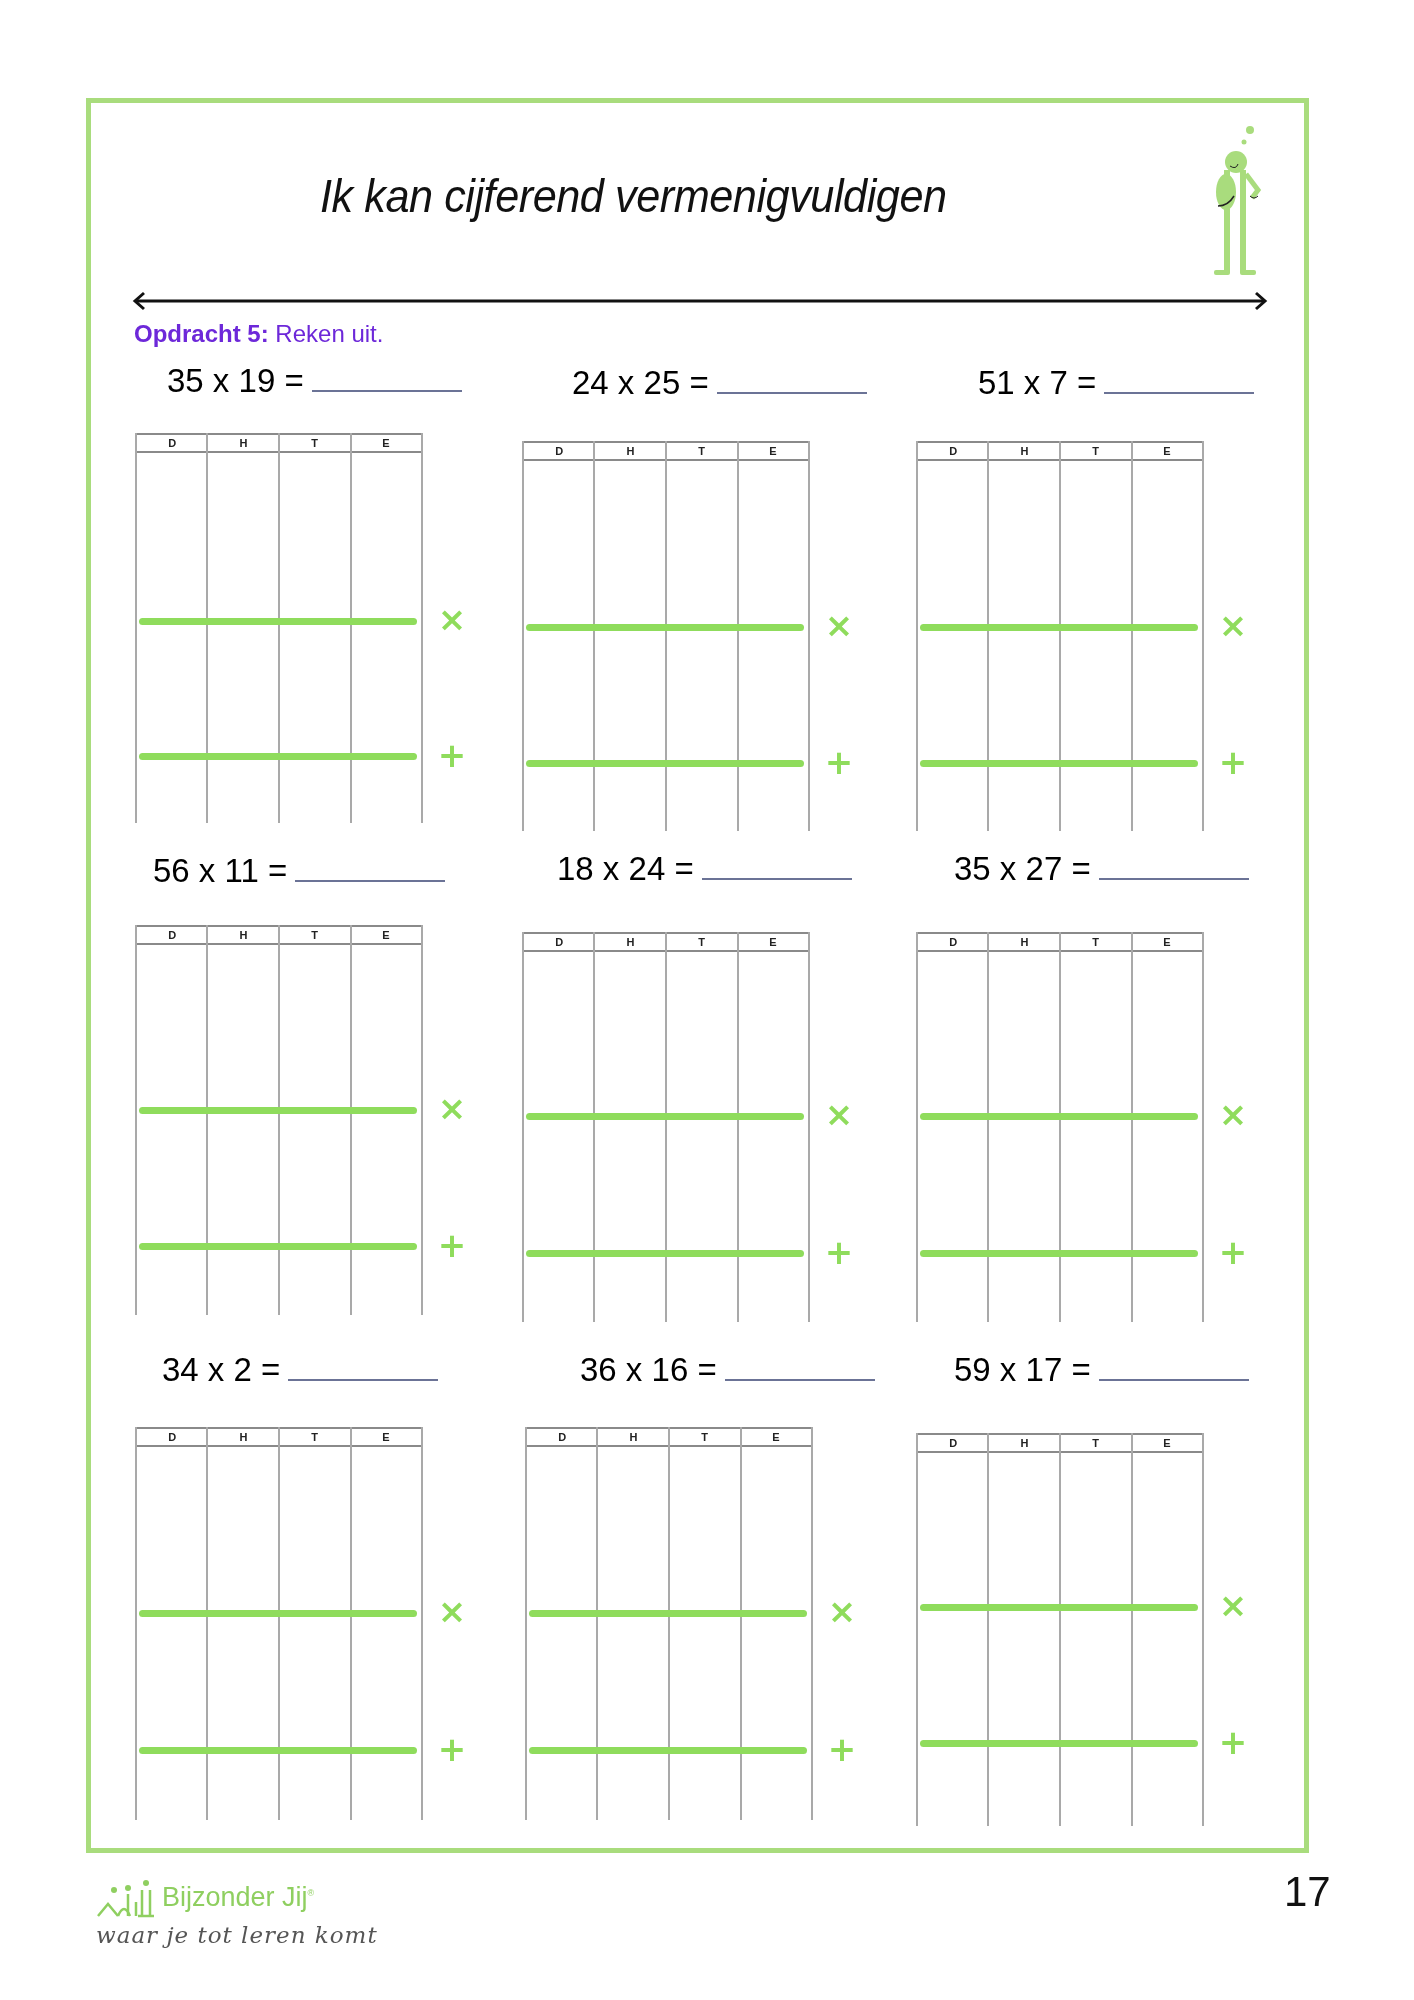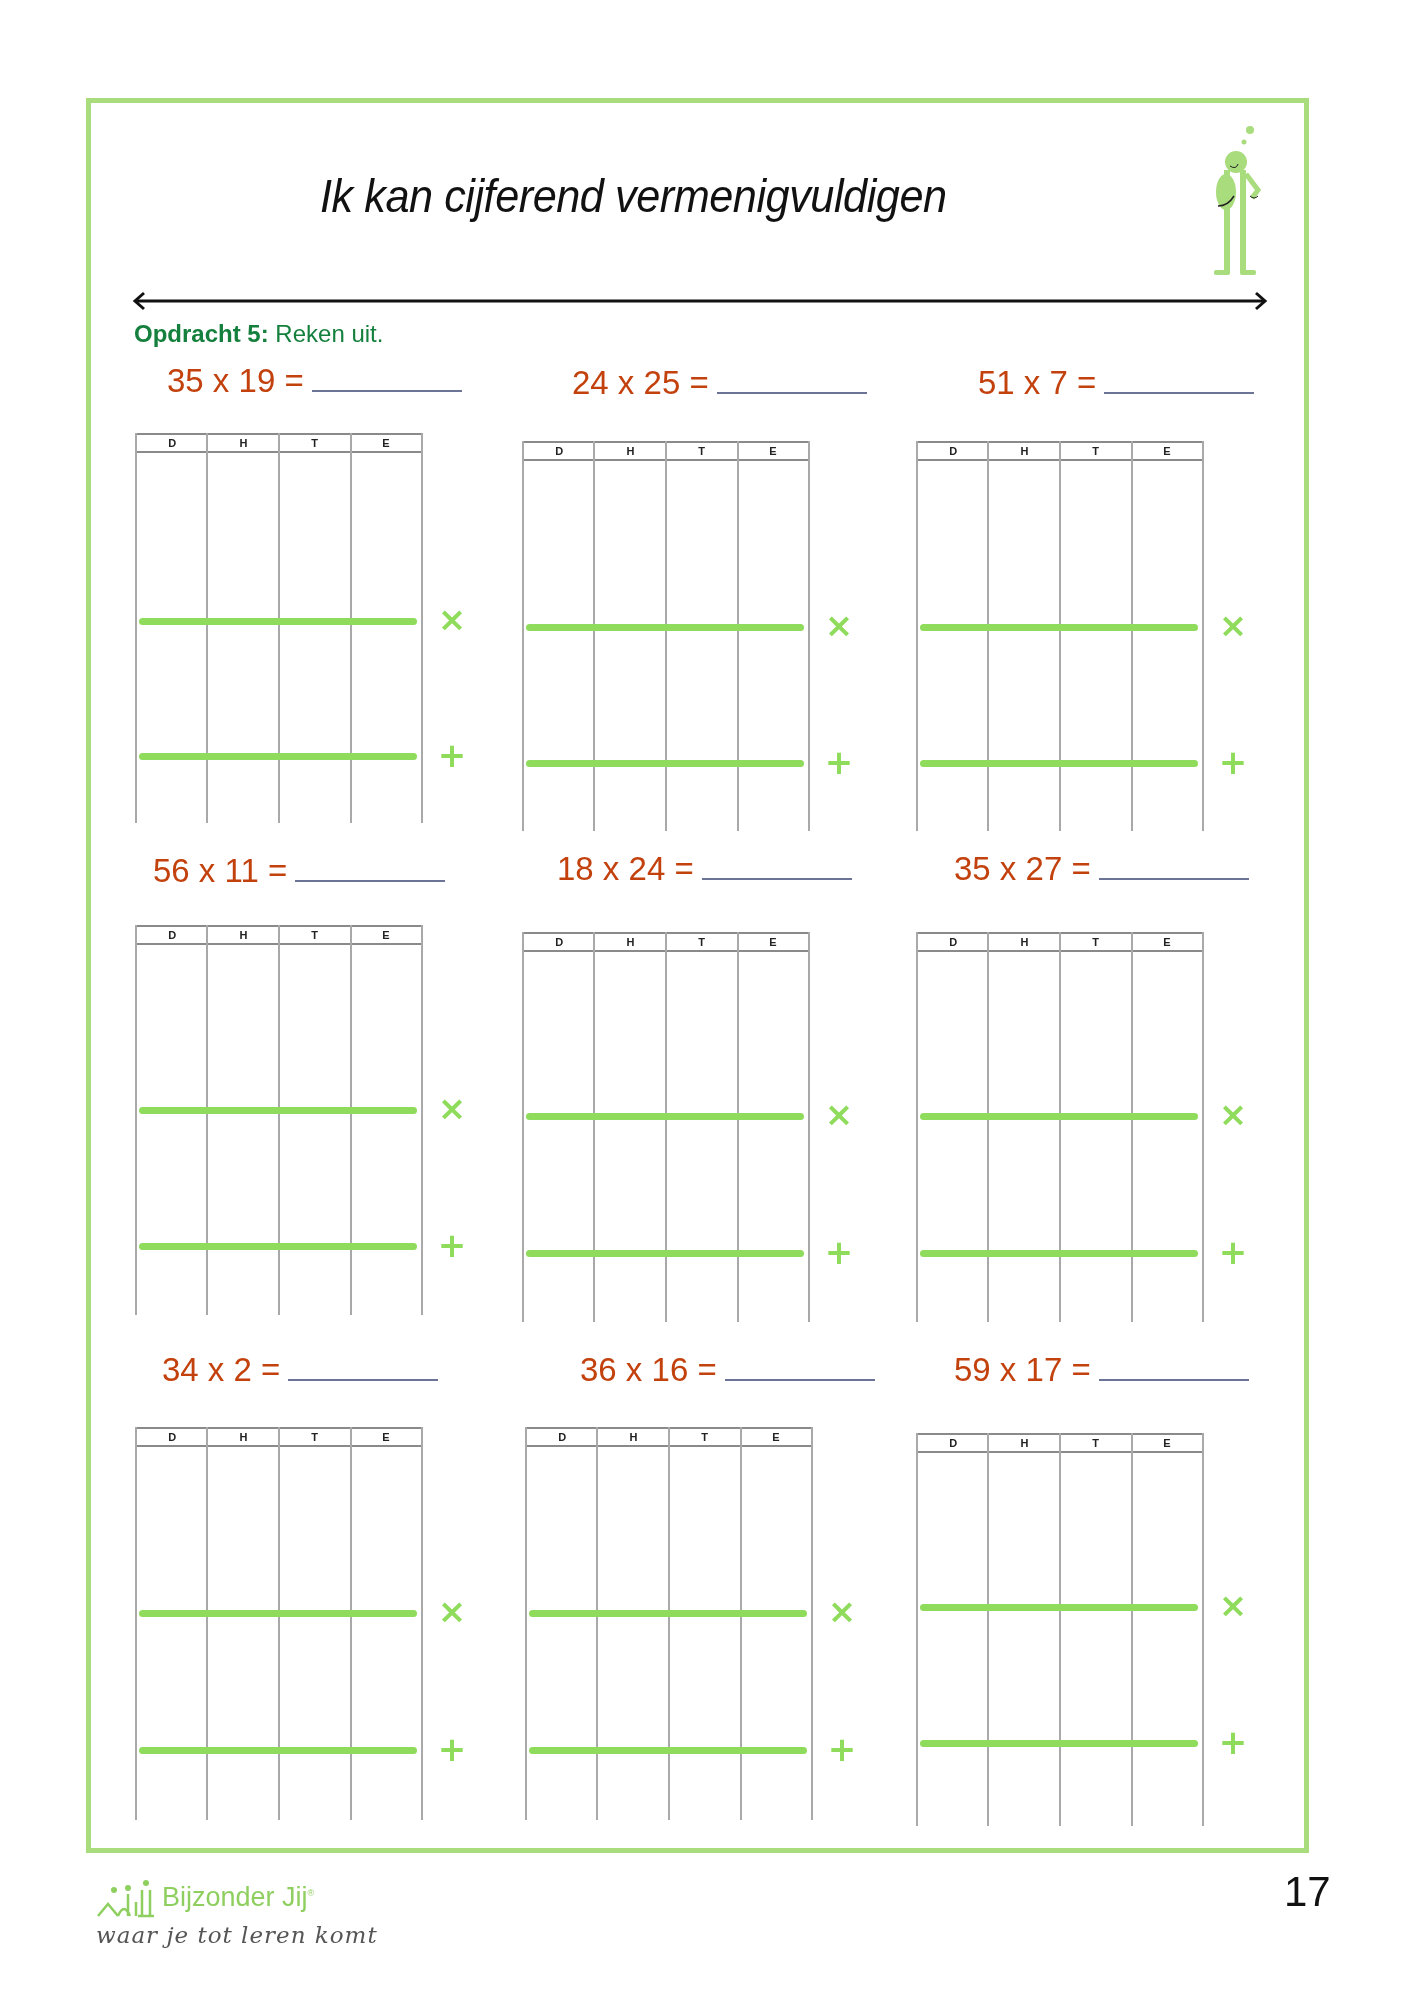--- a/index.html
+++ b/index.html
@@ -6,25 +6,25 @@
   body { width:1414px; height:2000px; position:relative; overflow:hidden;
          font-family:"DejaVu Sans", sans-serif; }
   .frame { position:absolute; left:86px; top:98px; width:1223px; height:1755px;
            border:5px solid #a9dc7d; box-sizing:border-box; }
   .title { position:absolute; left:320px; top:168px; width:680px;
            font-family:"Liberation Sans", sans-serif; font-style:italic; font-weight:normal;
            font-size:47px; color:#111; letter-spacing:-0.5px; white-space:nowrap;
            transform:scaleX(0.92); transform-origin:left center; }
   .figure { position:absolute; left:1208px; top:122px; width:62px; height:160px; }
   .arrow { position:absolute; left:132px; top:290px; width:1136px; height:22px; }
-  .instruction { position:absolute; left:134px; top:320px; font-size:24px; color:#15803d;
+  .instruction { position:absolute; left:134px; top:320px; font-size:24px; color:#6d28d9;
                  font-family:"Liberation Sans", sans-serif; white-space:nowrap; }
   .instruction b { font-weight:bold; }
   .problem { position:absolute; font-family:"Liberation Sans", sans-serif; font-size:33px;
-             color:#c2410c; white-space:nowrap; font-weight:normal; }
+             color:#000000; white-space:nowrap; font-weight:normal; }
   .problem .blank { display:inline-block; width:150px; border-bottom:2px solid #6b7396;
                     height:26px; vertical-align:baseline; margin-left:8px; }
   .grid { position:absolute; width:288px; }
   .grid .head { position:absolute; left:0; top:0; width:100%; height:20px;
                 border:2px solid #8a8a8a; box-sizing:border-box; display:flex; }
   .grid .head span { flex:1; text-align:center; font-size:11px; font-weight:bold; color:#222;
                      line-height:16px; border-right:1.5px solid #8a8a8a;
                      font-family:"Liberation Sans", sans-serif; }
   .grid .head span:last-child { border-right:none; }
   .grid .vline { position:absolute; top:0; width:2px; background:#a9a9a9; }

